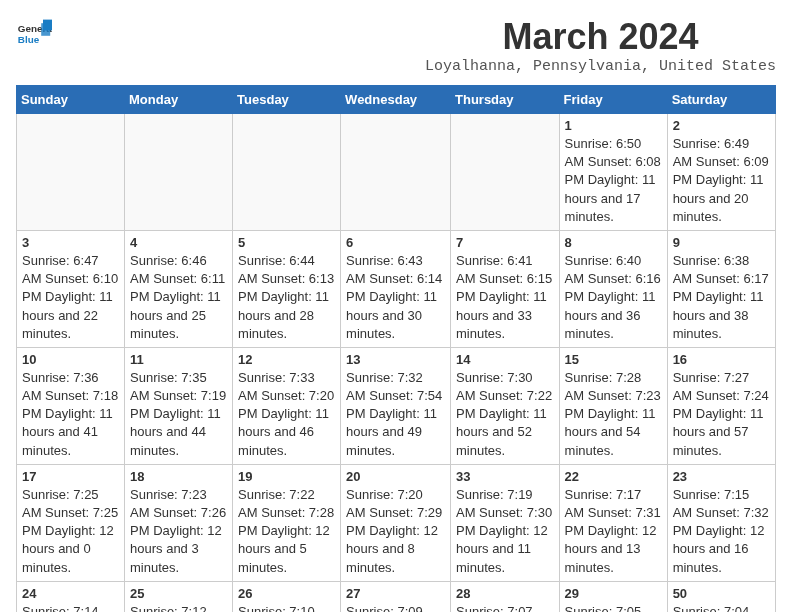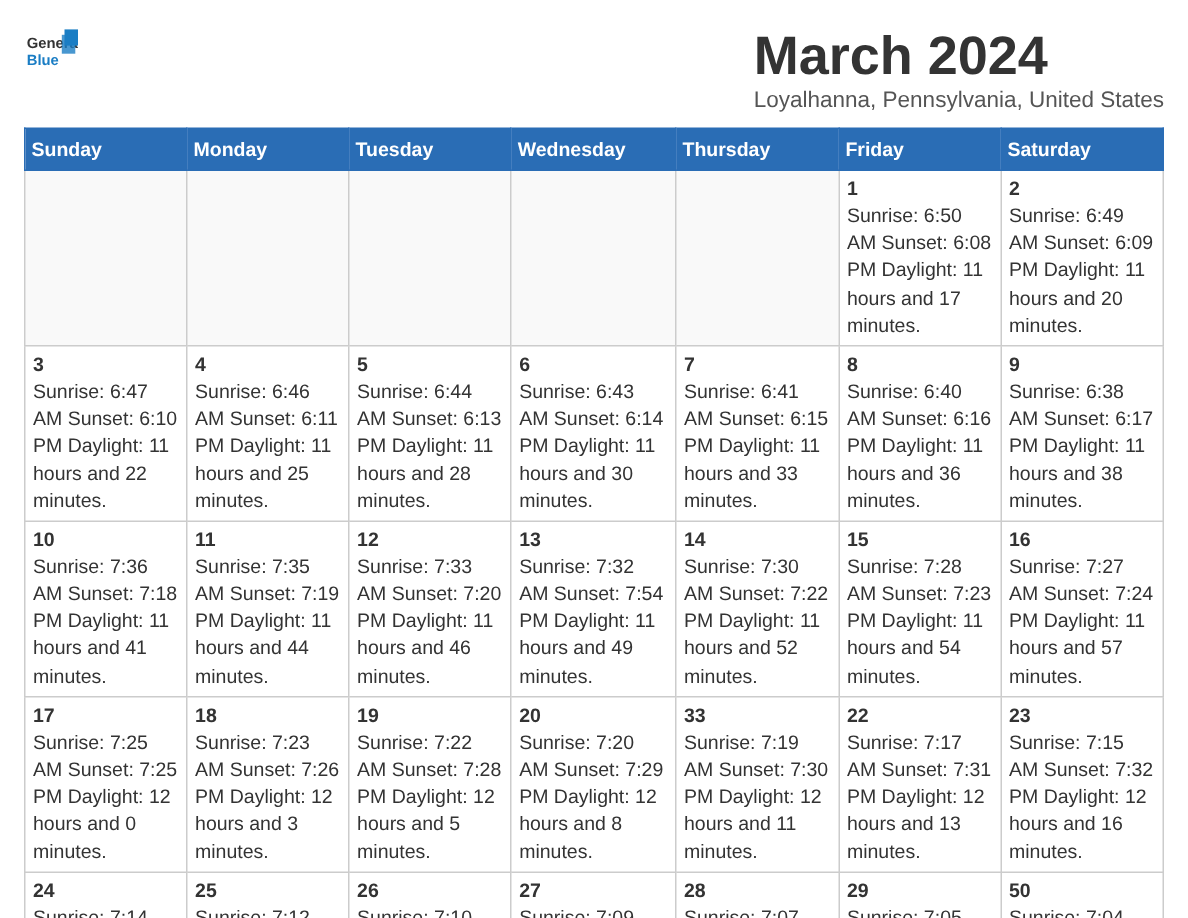--- a/index.html
+++ b/index.html
@@ -19,30 +19,31 @@
     .logo {
       display: flex;
       align-items: center;
       gap: 4px;
     }
     .logo-icon {
       width: 36px;
       height: 36px;
     }
     .title-block {
-      text-align: left;
+      text-align: center;
     }
     .month-year {
       font-size: 36px;
       font-weight: bold;
       color: #333;
     }
     .location {
       font-size: 15px;
       color: #555;
+      font-family: Liberation Mono, monospace;
     }
     table {
       width: 100%;
       border-collapse: collapse;
       font-size: 11px;
     }
     th {
       background-color: #2a6db5;
       color: white;
       padding: 6px 4px;

